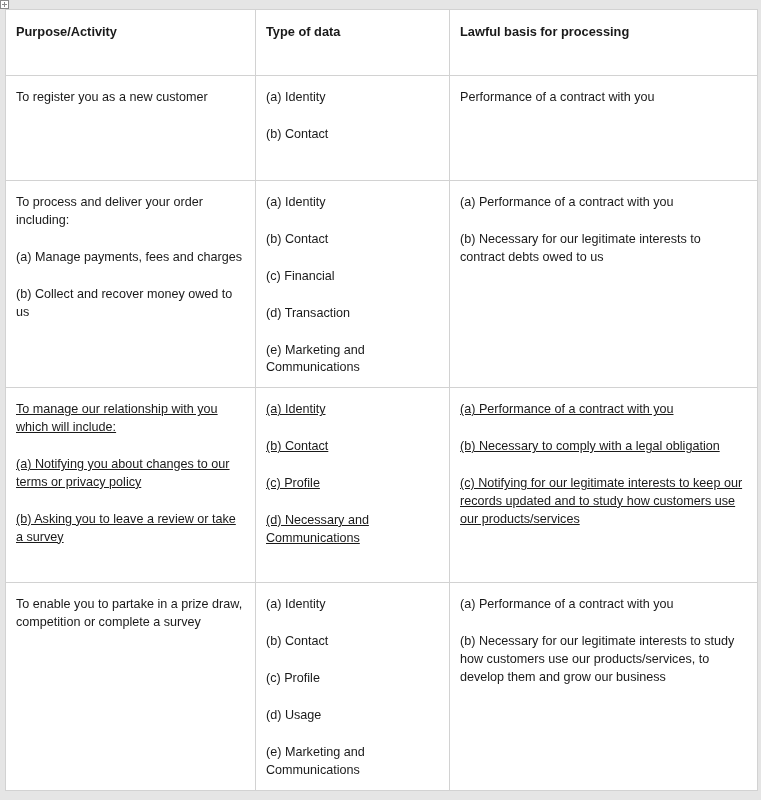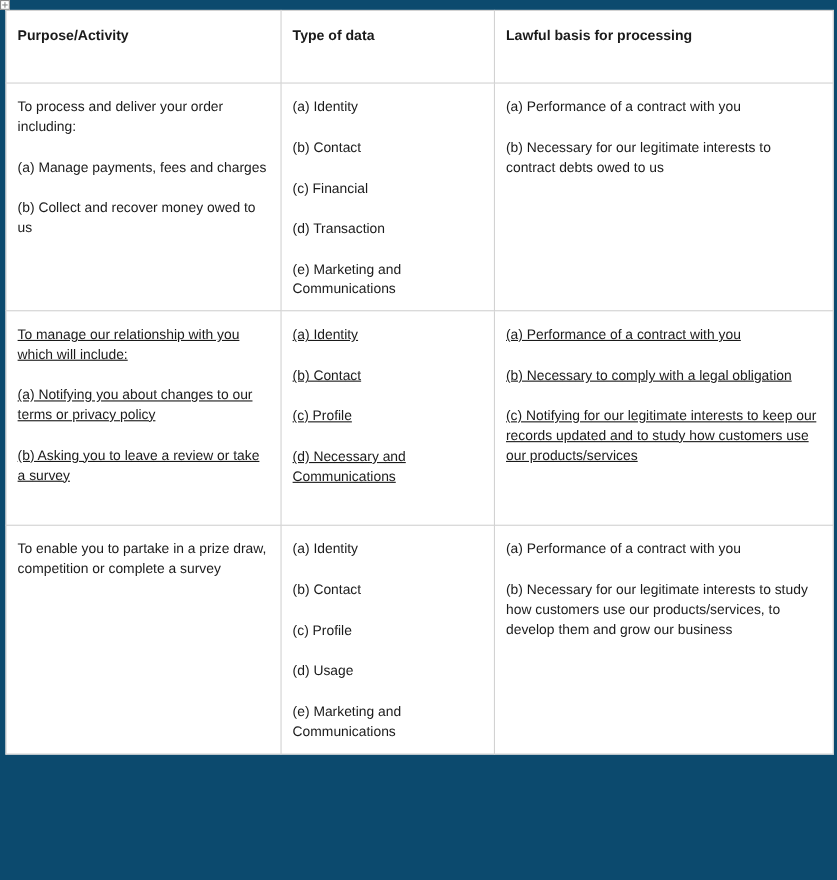--- a/index.html
+++ b/index.html
@@ -13,21 +13,21 @@
     font-family: "Liberation Sans", sans-serif;
     color: #1a1a1a;
     -webkit-font-smoothing: antialiased;
     overflow: hidden;
   }
 
   .page {
     position: relative;
     width: 761px;
     height: 800px;
-    background: #0c4a6e;
+    background: #e5e5e5;
     box-sizing: border-box;
   }
 
   
   .table-handle {
     position: absolute;
     left: 0px;
     top: 0px;
     width: 9px;
     height: 9px;
@@ -124,20 +124,32 @@
     </colgroup>
     <thead>
       <tr>
         <th>Purpose/Activity</th>
         <th>Type of data</th>
         <th>Lawful basis for processing</th>
       </tr>
     </thead>
     <tbody>
 
+      <tr class="row-register">
+        <td>
+          <div class="cell-block">To register you as a new customer</div>
+        </td>
+        <td>
+          <div class="list-item">(a) Identity</div>
+          <div class="list-item">(b) Contact</div>
+        </td>
+        <td>
+          <div class="list-item">Performance of a contract with you</div>
+        </td>
+      </tr>
 
       <tr class="row-process">
         <td>
           <div class="lead-block">To process and deliver your order including:</div>
           <div class="list-item">(a) Manage payments, fees and charges</div>
           <div class="list-item">(b) Collect and recover money owed to us</div>
         </td>
         <td>
           <div class="list-item">(a) Identity</div>
           <div class="list-item">(b) Contact</div>

